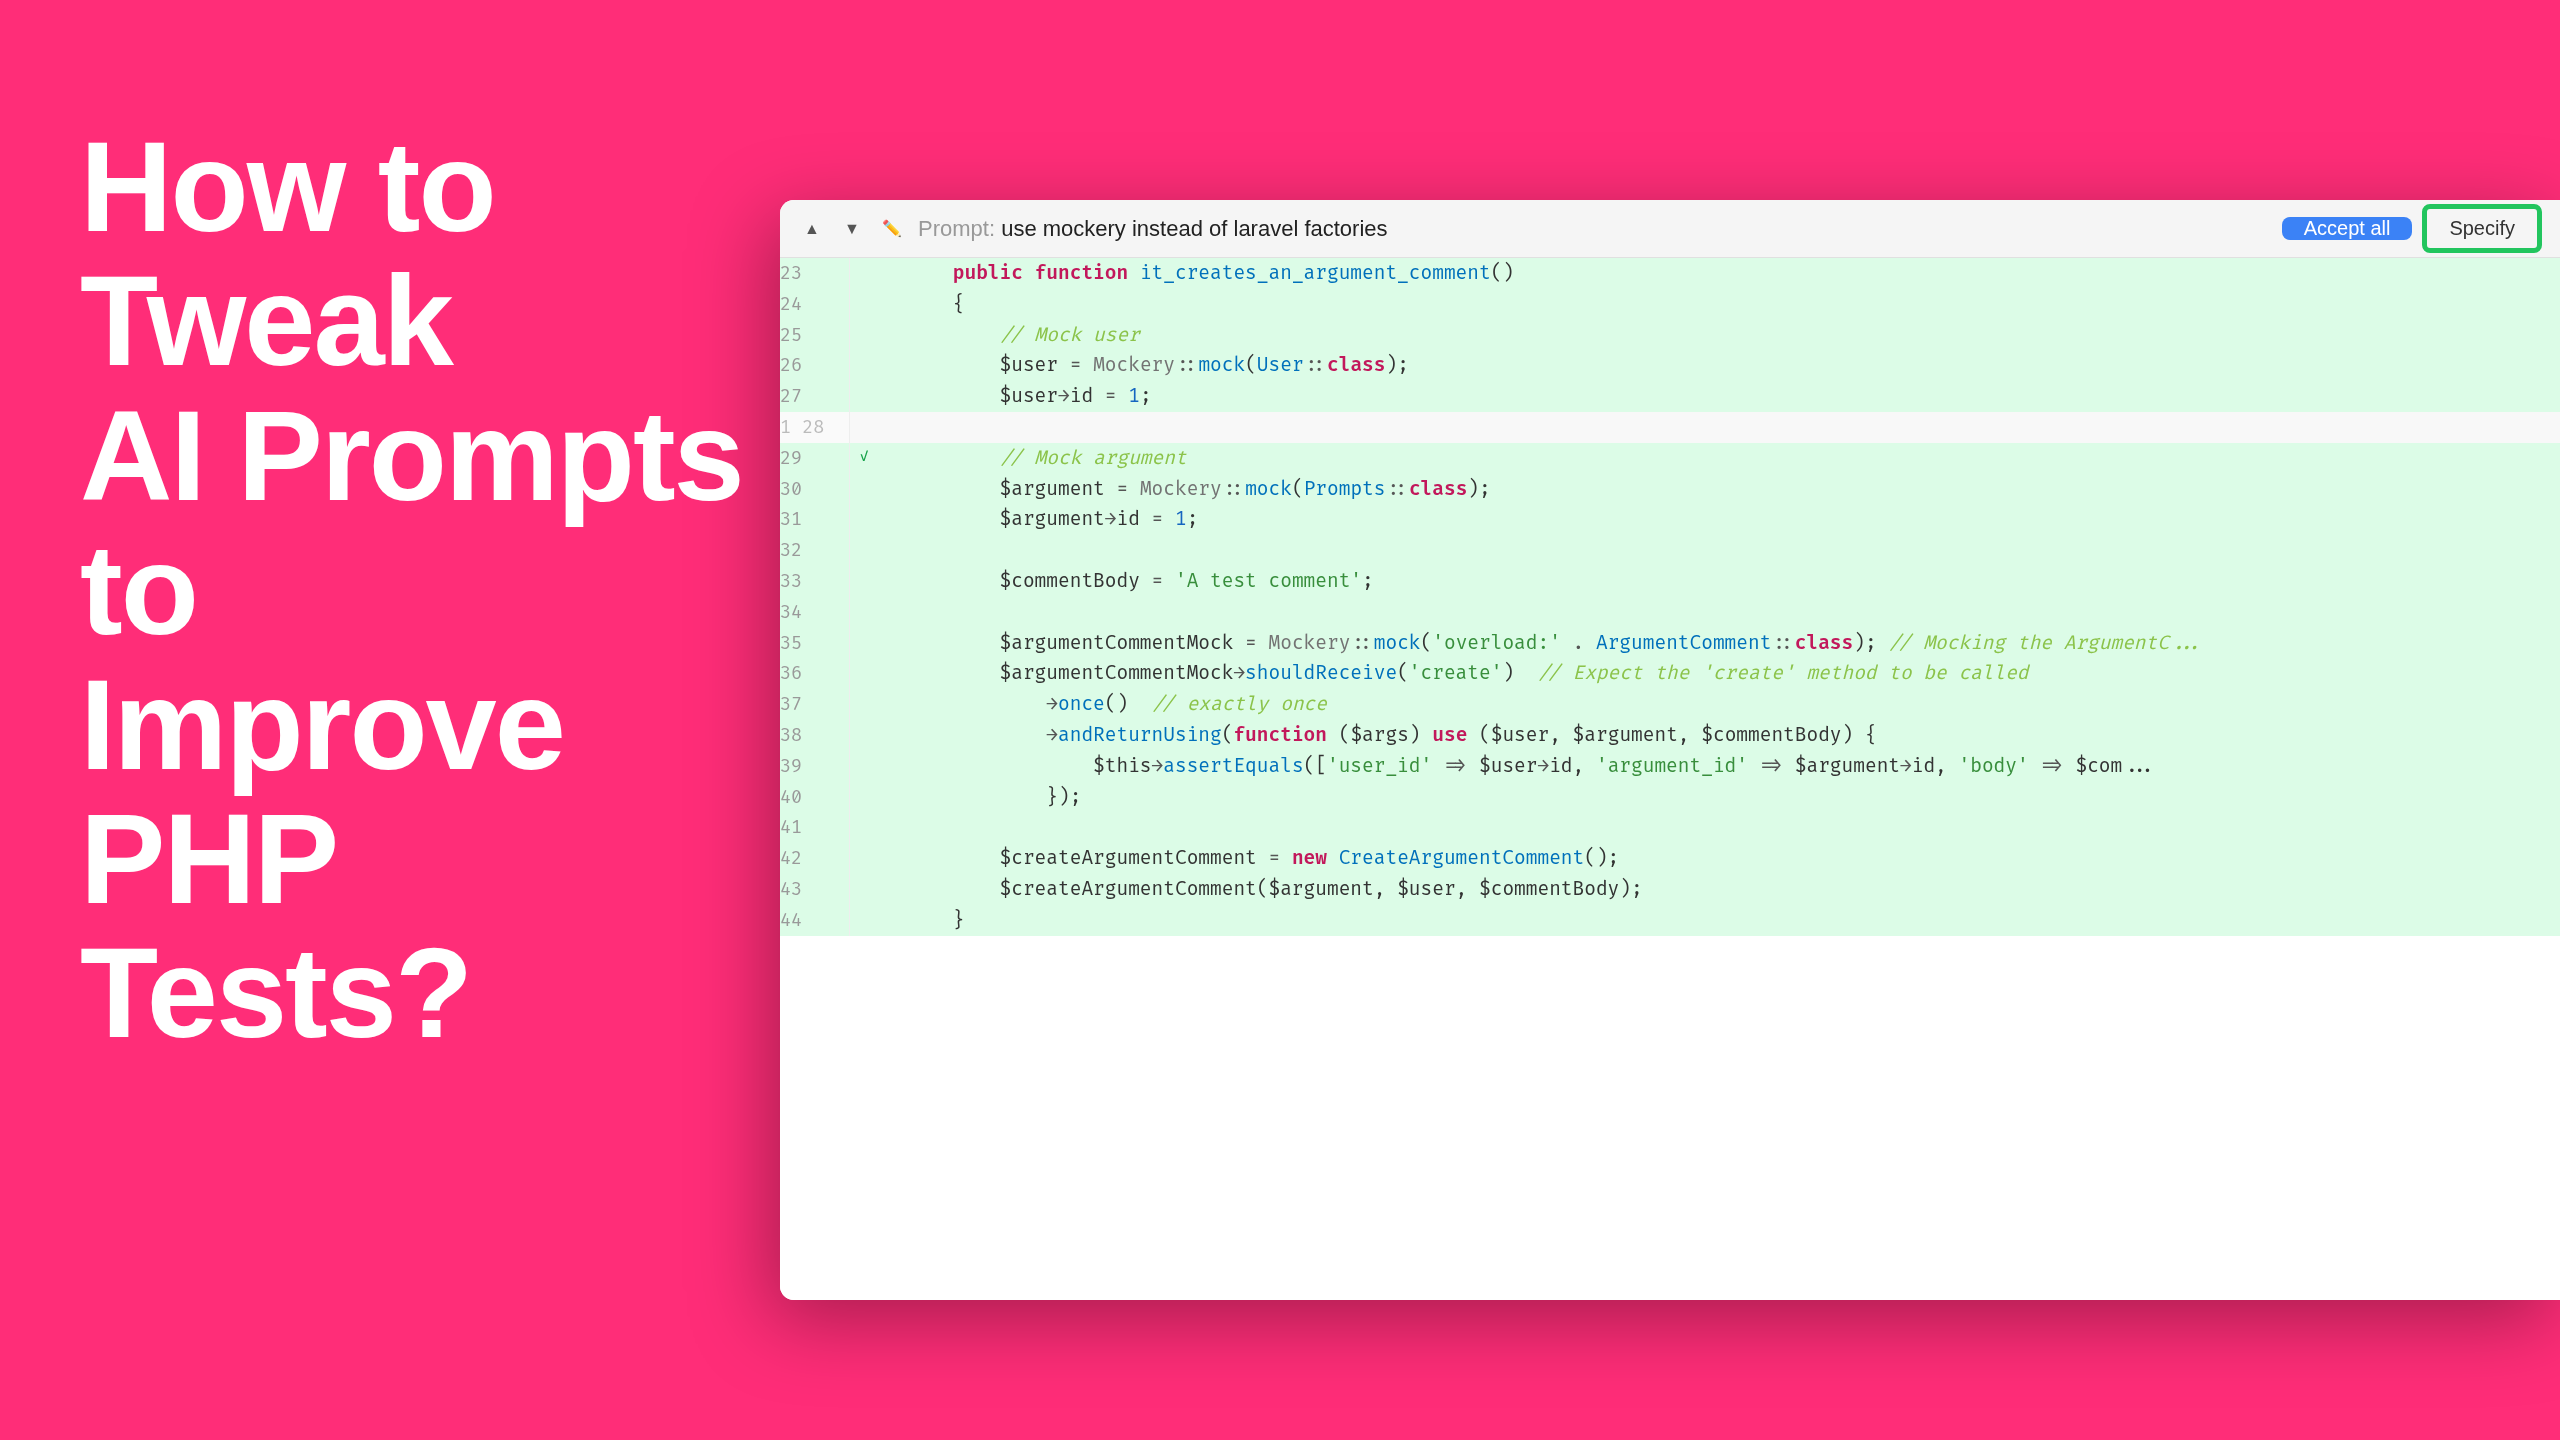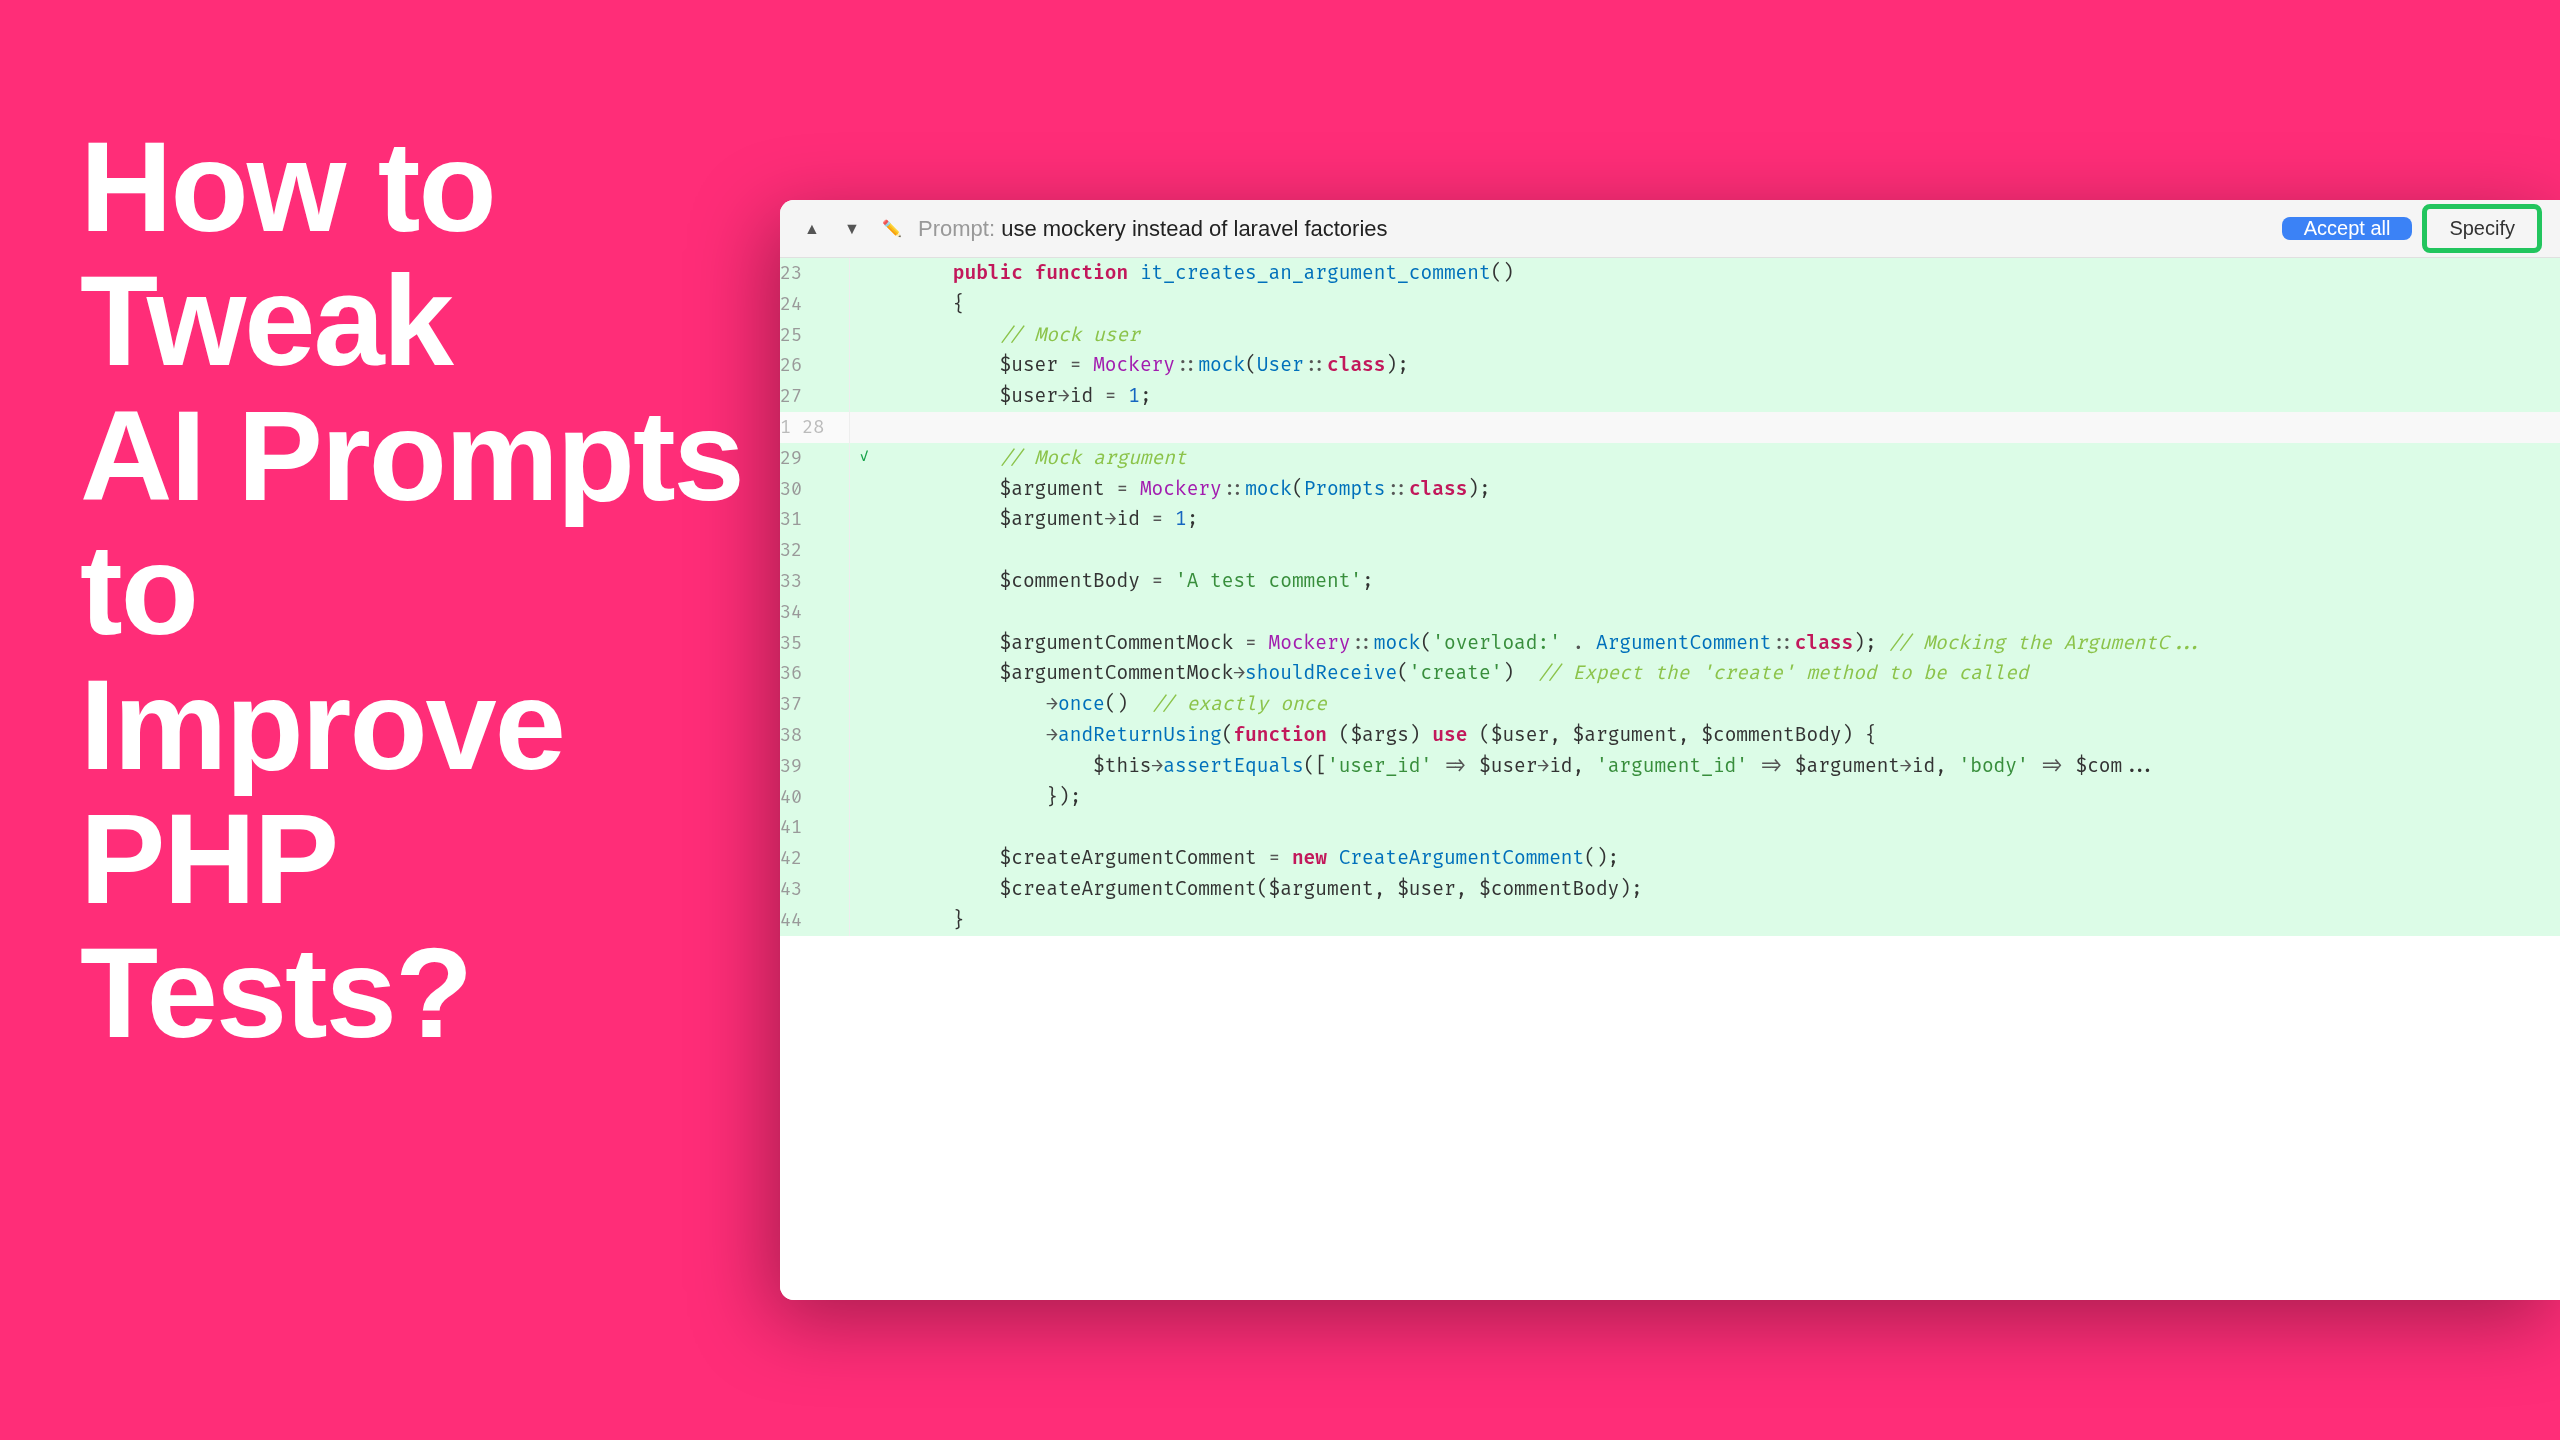--- a/index.html
+++ b/index.html
@@ -183,21 +183,21 @@
     
     .kw { color: #C2185B; font-weight: 600; }        
     .fn { color: #0070BB; }                            
     .cl { color: #0070BB; }                            
     .st { color: #388E3C; }                            
     .cm { color: #8BC34A; font-style: italic; }        
     .vr { color: #333; }                               
     .op { color: #555; }                               
     .pn { color: #333; }                               
     .nm { color: #1565C0; }                            
-    .mk { color: #a21caf; }                            
+    .mk { color: #737373; }                            
   </style>
 </head>
 <body>
 
 <div class="hero-text">
   <h1 class="hero-title">
     <span>How to Tweak</span><br>
     <span>AI Prompts to</span><br>
     <span>Improve PHP</span><br>
     <span>Tests?</span>

